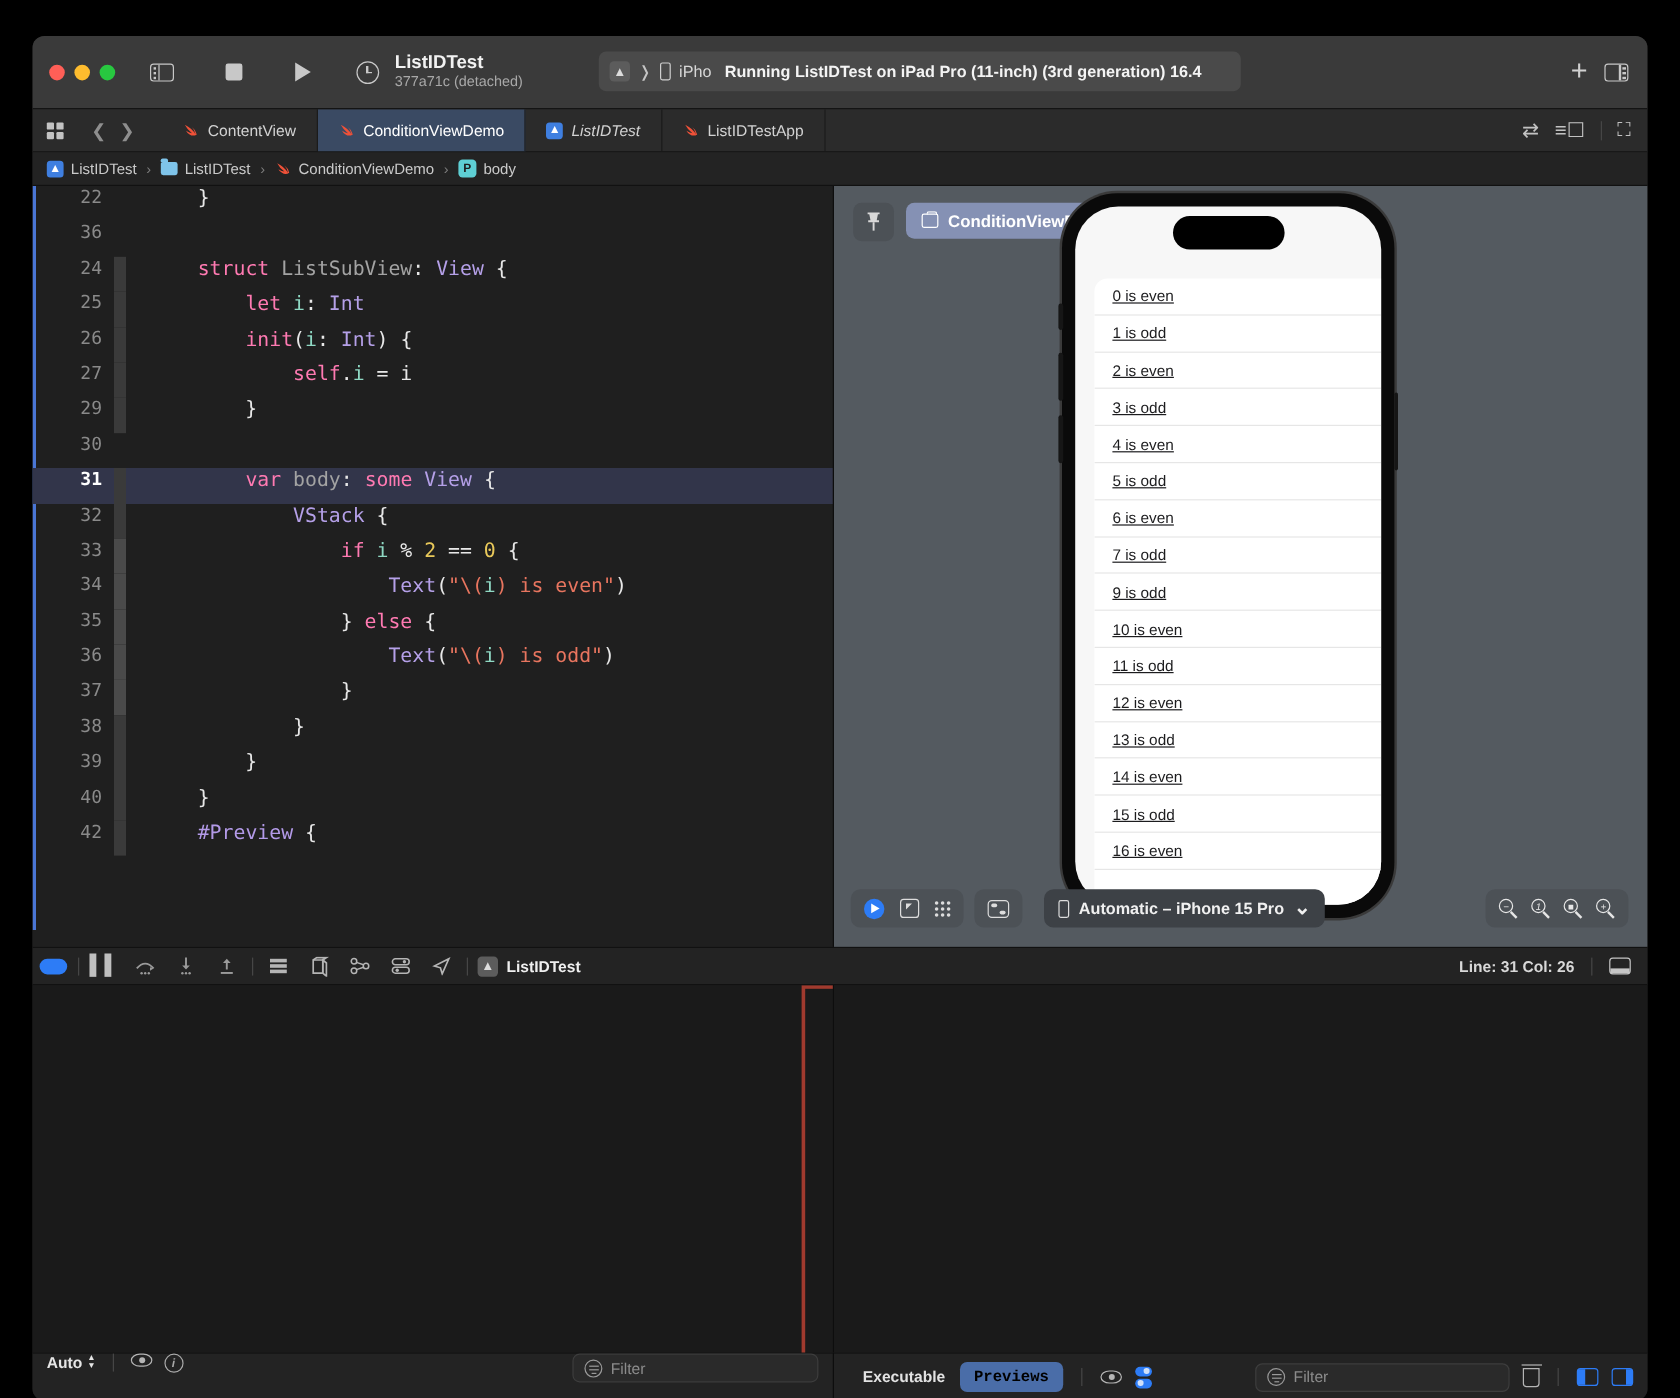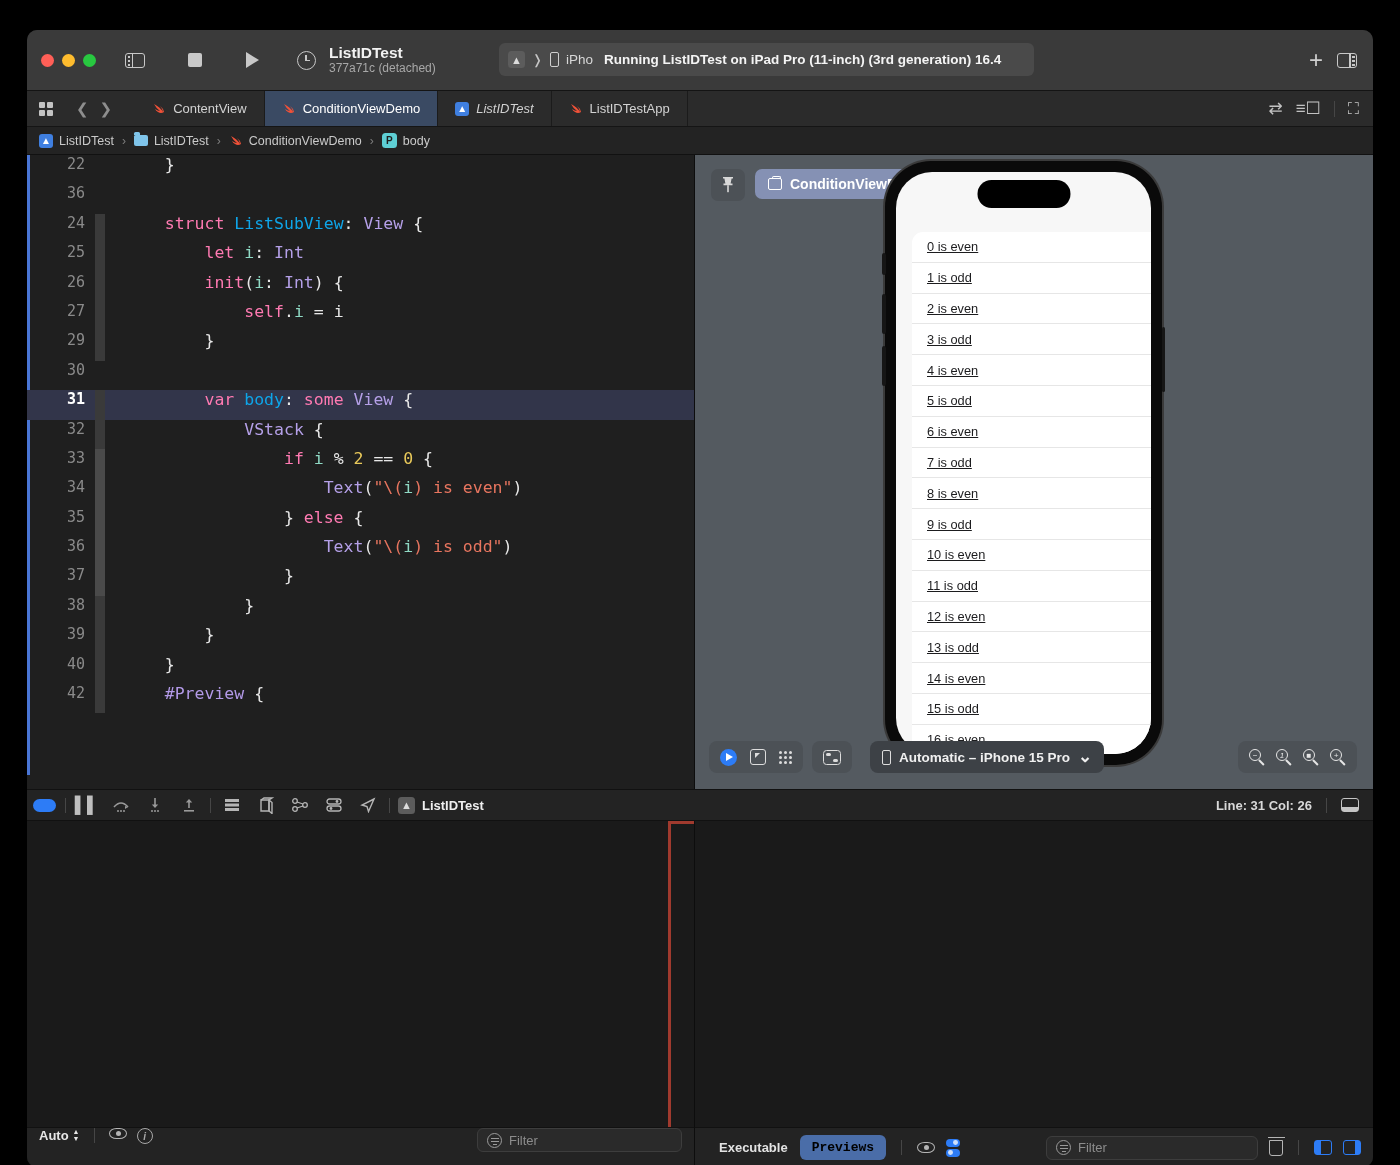--- a/index.html
+++ b/index.html
@@ -181,21 +181,21 @@
     width: 68px; flex: 0 0 68px; text-align: right;
     padding-right: 10px; color: #8a8a8a; font-size: 15px;
     font-family: "DejaVu Sans Mono", monospace;
   }
   .fold { width: 10px; flex: 0 0 10px; height:100%; }
   .fold.on { background: #4a4a4a; }
   .fold.on2 { background: #3a3a3a; }
   .ctext { padding-left: 20px; white-space: pre; }
   .kw { color: #ff7ab2; }
   .typ { color: #b5a0e8; }
-  .tname { color: #0ea5e9; }
+  .tname { color: #a3a3a3; }
   .plain { color: #e8e8e8; }
   .str { color: #e8755f; }
   .num { color: #e8c85a; }
   .fn { color: #b39ae8; }
   .prop { color: #8fd9c4; }
 
   
   .preview-pane {
     flex: 1 1 auto; background: #545a60; position: relative; overflow: hidden;
   }
@@ -593,21 +593,20 @@
           <div class="island"></div>
           <div class="list-card" id="list-card">
               <div class="list-row">0 is even</div>
               <div class="list-row">1 is odd</div>
               <div class="list-row">2 is even</div>
               <div class="list-row">3 is odd</div>
               <div class="list-row">4 is even</div>
               <div class="list-row">5 is odd</div>
               <div class="list-row">6 is even</div>
               <div class="list-row">7 is odd</div>
-              <div class="list-row">8 is even</div>
               <div class="list-row">9 is odd</div>
               <div class="list-row">10 is even</div>
               <div class="list-row">11 is odd</div>
               <div class="list-row">12 is even</div>
               <div class="list-row">13 is odd</div>
               <div class="list-row">14 is even</div>
               <div class="list-row">15 is odd</div>
               <div class="list-row">16 is even</div>
             </div>
         </div>

